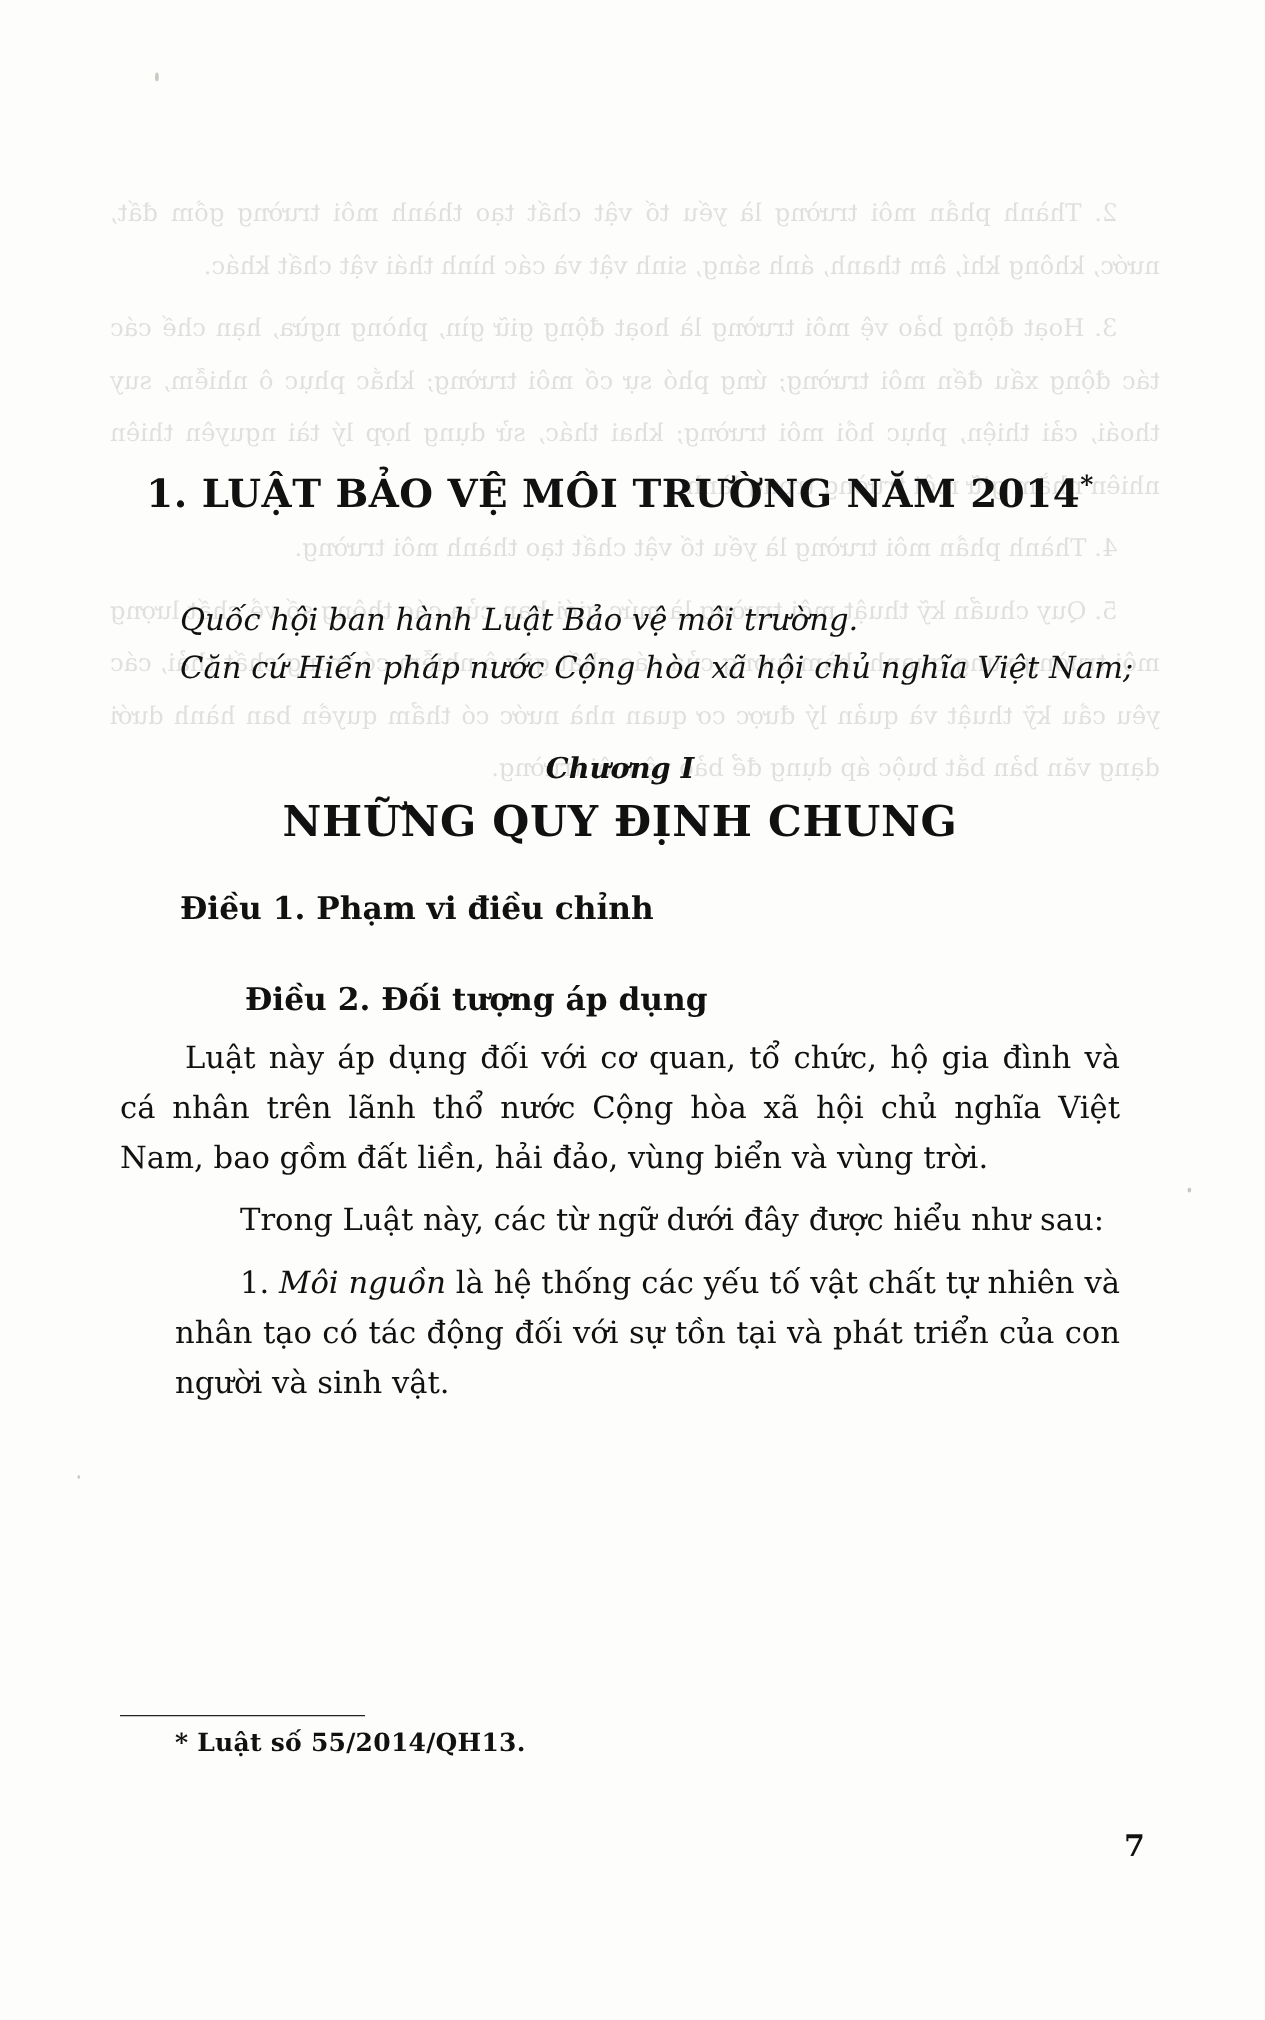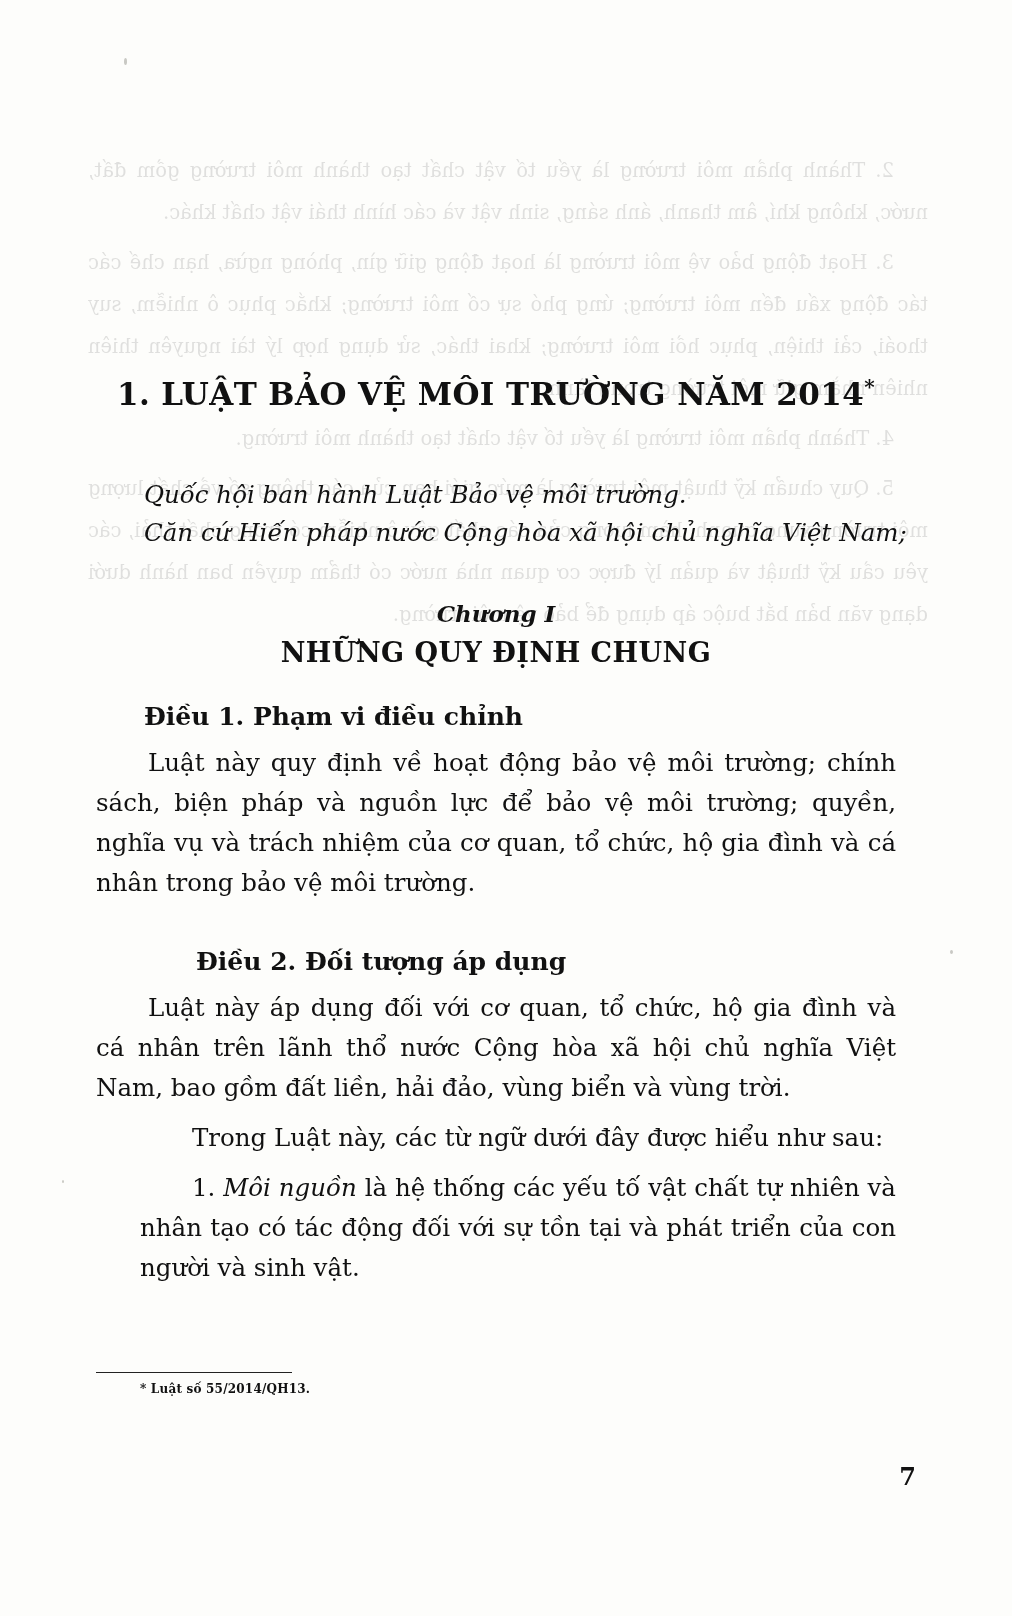--- a/index.html
+++ b/index.html
@@ -85,21 +85,21 @@
     margin: 48px 0 0 0;
     text-align: center;
     font-style: italic;
     font-weight: bold;
     font-size: 23px;
   }
   .chapter-title {
     margin: 10px 0 0 0;
     text-align: center;
     font-weight: bold;
-    font-size: 27px;
+    font-size: 34px;
     letter-spacing: 0.5px;
   }
 
   .article-head {
     margin: 34px 0 0 0;
     font-weight: bold;
     font-size: 25px;
     padding-left: 48px;
   }
   .article-head.indent-more { padding-left: 100px; margin-top: 44px; }
@@ -120,21 +120,21 @@
     left: 96px;
     top: 1372px;
     width: 196px;
     height: 0;
     border-top: 1.6px solid #222;
   }
   .footnote {
     position: absolute;
     left: 140px;
     top: 1382px;
-    font-size: 12px;
+    font-size: 20px;
     font-weight: bold;
     letter-spacing: 0.2px;
   }
 
   .page-number {
     position: absolute;
     right: 96px;
     top: 1462px;
     font-size: 24px;
     font-weight: bold;
@@ -169,21 +169,20 @@
 
     <div class="preamble">
       <div>Quốc hội ban hành Luật Bảo vệ môi trường.</div>
       <div>Căn cứ Hiến pháp nước Cộng hòa xã hội chủ nghĩa Việt Nam;</div>
     </div>
 
     <div class="chapter-label">Chương I</div>
     <div class="chapter-title">NHỮNG QUY ĐỊNH CHUNG</div>
 
     <div class="article-head">Điều 1. Phạm vi điều chỉnh</div>
-    <p class="body">Luật này quy định về hoạt động bảo vệ môi trường; chính sách, biện pháp và nguồn lực để bảo vệ môi trường; quyền, nghĩa vụ và trách nhiệm của cơ quan, tổ chức, hộ gia đình và cá nhân trong bảo vệ môi trường.</p>
 
     <div class="article-head indent-more">Điều 2. Đối tượng áp dụng</div>
     <p class="body">Luật này áp dụng đối với cơ quan, tổ chức, hộ gia đình và cá nhân trên lãnh thổ nước Cộng hòa xã hội chủ nghĩa Việt Nam, bao gồm đất liền, hải đảo, vùng biển và vùng trời.</p>
 
     <p class="body tight">Trong Luật này, các từ ngữ dưới đây được hiểu như sau:</p>
     <p class="body tight">
       <span>1.</span>
       <em>Môi nguồn</em><span> là hệ thống các yếu tố vật chất tự nhiên và nhân tạo có tác động đối với sự tồn tại và phát triển của con người và sinh vật.</span>
     </p>
 

